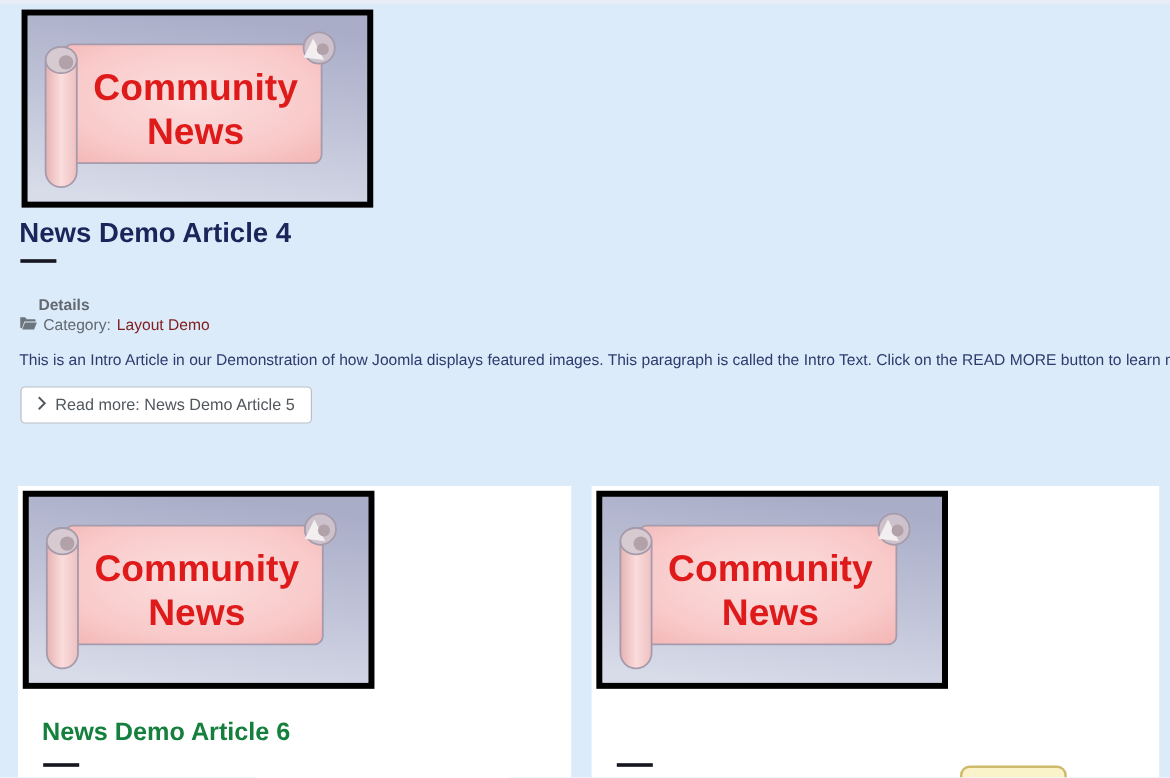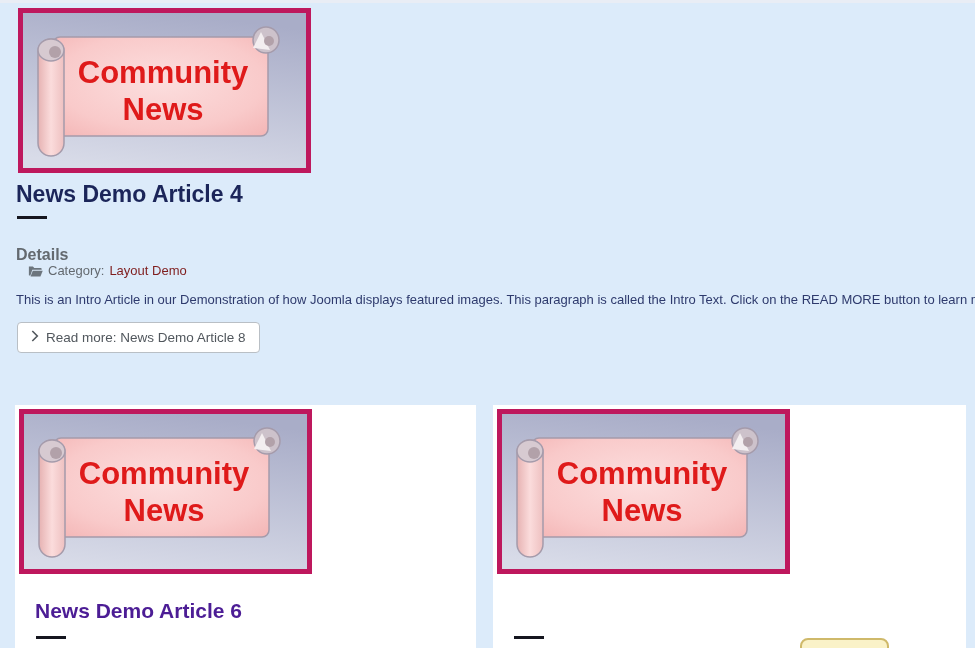--- a/index.html
+++ b/index.html
@@ -2,42 +2,42 @@
 <html><head>
 <meta charset="utf-8">
 <style>
   * { margin:0; padding:0; box-sizing:border-box; }
   html,body { width:975px; height:648px; overflow:hidden; }
   body { font-family:"Liberation Sans","DejaVu Sans",sans-serif; }
   .page { position:relative; width:975px; height:648px; background:#dcebfa; overflow:hidden; }
   .top-strip { position:absolute; left:0; top:0; width:975px; height:3px; background:#e9edf5; }
 
   
-  .frame { display:block; border:5px solid #be185d; width:293px; height:165px; background:#b9bdd3; }
+  .frame { display:block; border:5px solid #000000; width:293px; height:165px; background:#b9bdd3; }
   .frame svg { display:block; width:283px; height:155px; }
   .banner-text { font-family:"Liberation Sans","DejaVu Sans",sans-serif; font-weight:bold; font-size:31px; fill:#df1a1a; }
 
   .lead-image { position:absolute; left:18px; top:8px; }
   .lead-title { position:absolute; left:16px; top:181px; font-size:23px; font-weight:bold; color:#1b2559; }
   .rule { height:3px; width:30px; background:#15161f; }
   .lead-rule { position:absolute; left:17px; top:216px; }
-  .details-label { position:absolute; left:16px; top:246px; font-size:16px; font-weight:bold; color:#63696f; }
-  .category-row { position:absolute; left:28px; top:263px; font-size:13px; color:#63696f; display:flex; align-items:flex-end; gap:5px; }
+  .details-label { position:absolute; left:32px; top:246px; font-size:13px; font-weight:bold; color:#63696f; }
+  .category-row { position:absolute; left:16px; top:263px; font-size:13px; color:#63696f; display:flex; align-items:flex-start; gap:5px; }
   .category-link { color:#7f1d1d; text-decoration:none; }
   .lead-intro { position:absolute; left:16px; top:292px; font-size:13px; color:#2e3a6d; white-space:nowrap; }
   .readmore-btn { position:absolute; left:17px; top:322px; height:31px; display:inline-flex; align-items:center; gap:7px;
                   padding:0 13px; background:#ffffff; border:1px solid #b9bfc5; border-radius:4px;
                   font-size:13.5px; color:#51575d; cursor:pointer; font-family:inherit; }
   .chev { display:inline-block; }
 
   .card { position:absolute; top:405px; height:260px; background:#ffffff; }
   .card-left { left:15px; width:461px; }
   .card-right { left:493px; width:473px; }
   .card .frame { position:absolute; left:4px; top:4px; }
-  .card-title { position:absolute; left:20px; top:194px; font-size:21px; font-weight:bold; color:#4c1d95; }
+  .card-title { position:absolute; left:20px; top:194px; font-size:21px; font-weight:bold; color:#15803d; }
   .card-rule { position:absolute; left:21px; top:231px; }
 
   .tooltip-peek { position:absolute; left:800px; top:638px; width:89px; height:30px; border-radius:8px;
                   background:#faf2c8; border:2px solid #cfb96a; }
 </style>
 </head>
 <body>
 
 <svg width="0" height="0" style="position:absolute" aria-hidden="true">
   <defs>
@@ -94,21 +94,21 @@
     </div>
 
     <p class="lead-intro">This is an Intro Article in our Demonstration of how Joomla displays featured images. This paragraph is called the Intro Text. Click on the READ MORE button to learn more!</p>
 
     <button class="readmore-btn">
       <span class="chev">
         <svg width="8" height="12" viewBox="0 0 8 12">
             <path d="M1.3 1l5 5-5 5" stroke="#51575d" stroke-width="1.6" fill="none"></path>
           </svg>
       </span>
-      <span>Read more: News Demo Article 8</span>
+      <span>Read more: News Demo Article 5</span>
     </button>
   </article>
 
   <article class="card card-left">
     <div class="frame">
       <svg viewBox="0 0 283 155">
         <rect x="0" y="0" width="283" height="155" fill="url(#g-bg)"></rect>
         <rect x="30" y="24" width="215" height="99" rx="7" fill="url(#g-paper)" stroke="#a59bab" stroke-width="1.5"></rect>
         <circle cx="243" cy="27" r="13" fill="#cdc2cb" stroke="#a59bab" stroke-width="1.5"></circle>
         <path d="M230 35 L247 37 L238 19 Z" fill="#f3eef0"></path>

